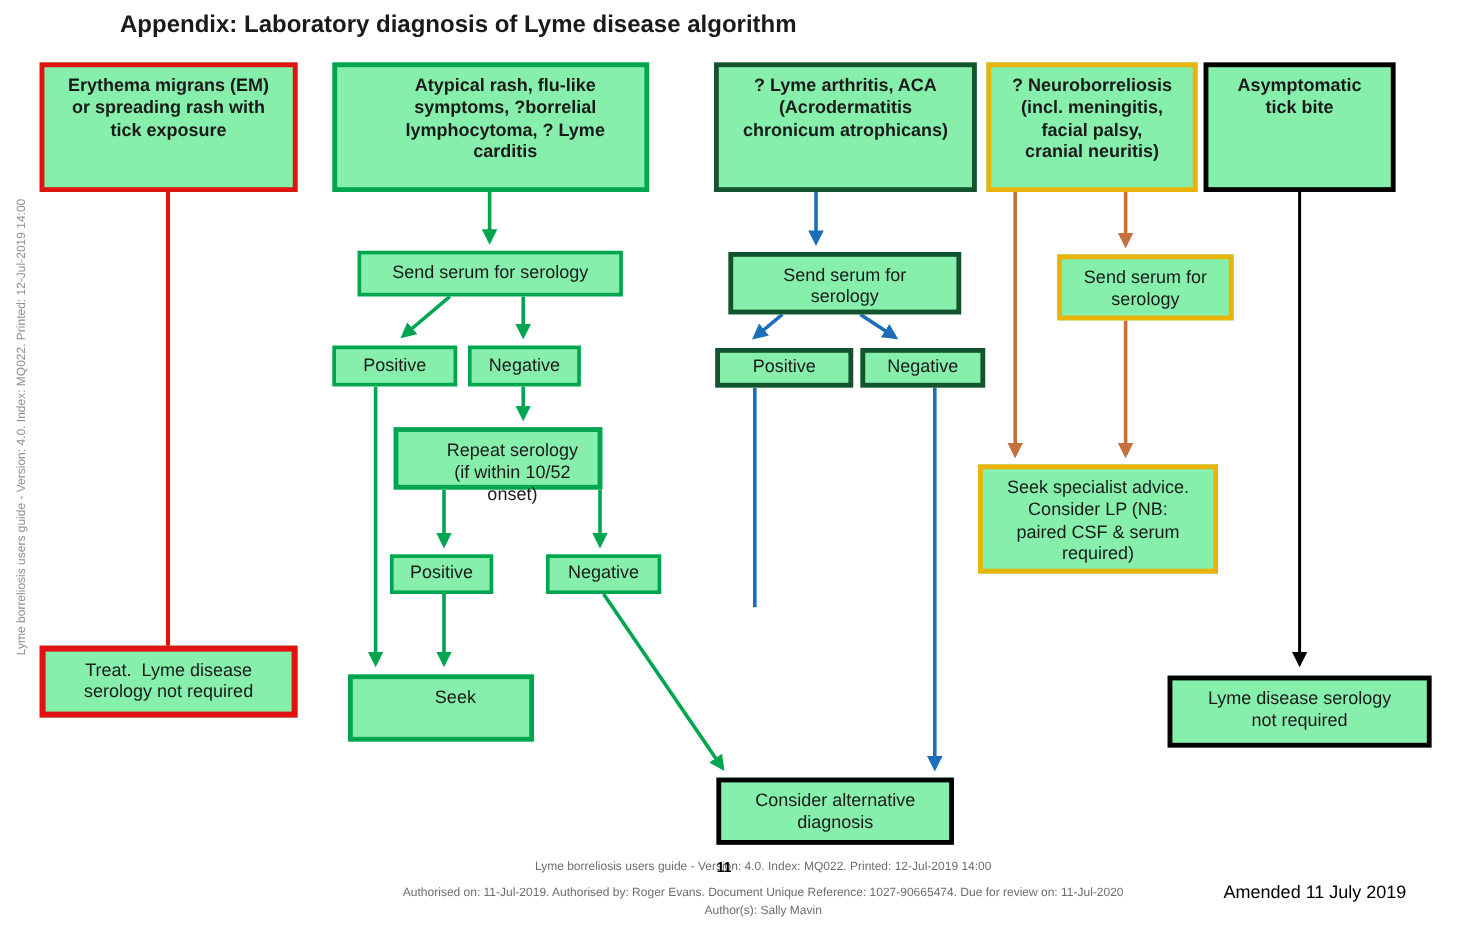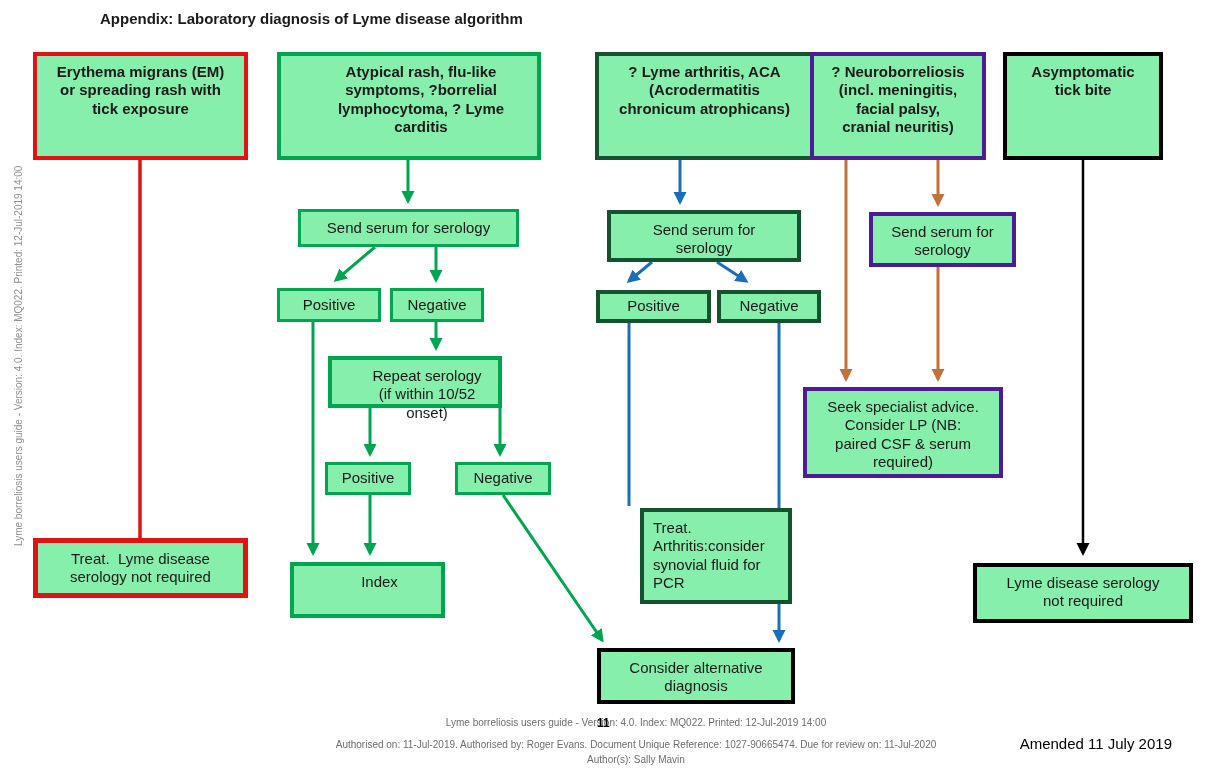--- a/index.html
+++ b/index.html
@@ -15,23 +15,23 @@
     white-space:pre-wrap;padding:7px 4px 4px 4px;
   }
   .box.bold{font-weight:bold;}
   .box.small{align-items:center;padding:0 4px;}
   .box.leftal{justify-content:flex-start;text-align:left;padding-left:9px;}
   .b-red{border:4px solid #e01212;}
   .b-red-thick{border:5px solid #e01212;}
   .b-green{border:3px solid #00a550;}
   .b-green-thick{border:4px solid #00a550;padding-left:28px;}
   .b-blue{border:4px solid #14532d;margin-left:24px;}
-  .b-orange{border:4px solid #4c1d95;}
+  .b-orange{border:4px solid #eab308;margin-left:12px;}
   .b-black{border:4px solid #000000;}
-  #title{position:absolute;left:100px;top:10px;font-size:15px;font-weight:bold;}
+  #title{position:absolute;left:100px;top:10px;font-size:20px;font-weight:bold;}
   #side-text{
     position:absolute;left:13px;top:546px;transform:rotate(-90deg);
     transform-origin:0 0;font-size:10px;color:#8f8f8f;white-space:nowrap;
   }
   .footline{position:absolute;left:46px;width:1180px;text-align:center;color:#6d6d6d;font-size:10px;}
   #foot1{top:717px;}
   #foot2{top:739px;}
   #foot3{top:754px;}
   #page-num{position:absolute;left:597px;top:716px;font-size:12px;font-weight:bold;color:#000000;}
   #amended{position:absolute;right:56px;top:735px;font-size:15px;color:#000000;}
@@ -99,33 +99,29 @@
 symptoms, ?borrelial
 lymphocytoma, ? Lyme
 carditis</span></div>
   <div class="box small b-green" style="left:298px;top:209px;width:221px;height:38px"><span>Send serum for serology</span></div>
   <div class="box small b-green" style="left:277px;top:288px;width:104px;height:34px"><span>Positive</span></div>
   <div class="box small b-green" style="left:390px;top:288px;width:94px;height:34px"><span>Negative</span></div>
   <div class="box b-green-thick" style="left:328px;top:356px;width:174px;height:52px"><span>Repeat serology
 (if within 10/52 onset)</span></div>
   <div class="box small b-green" style="left:325px;top:462px;width:86px;height:33px"><span>Positive</span></div>
   <div class="box small b-green" style="left:455px;top:462px;width:96px;height:33px"><span>Negative</span></div>
-  <div class="box b-green-thick" style="left:290px;top:562px;width:155px;height:56px"><span>Index</span></div>
+  <div class="box b-green-thick" style="left:290px;top:562px;width:155px;height:56px"><span>Seek</span></div>
 
   <div class="box bold b-blue" style="left:571px;top:52px;width:219px;height:108px"><span>? Lyme arthritis, ACA
 (Acrodermatitis
 chronicum atrophicans)</span></div>
   <div class="box b-blue" style="left:583px;top:210px;width:194px;height:52px"><span>Send serum for
 serology</span></div>
   <div class="box small b-blue" style="left:572px;top:290px;width:115px;height:33px"><span>Positive</span></div>
   <div class="box small b-blue" style="left:693px;top:290px;width:104px;height:33px"><span>Negative</span></div>
-  <div class="box leftal b-blue" style="left:616px;top:508px;width:152px;height:96px"><span>Treat.
-Arthritis:consider
-synovial fluid for
-PCR</span></div>
   <div class="box b-black" style="left:597px;top:648px;width:198px;height:56px"><span>Consider alternative
 diagnosis</span></div>
 
   <div class="box bold b-orange" style="left:810px;top:52px;width:176px;height:108px"><span>? Neuroborreliosis
 (incl. meningitis,
 facial palsy,
 cranial neuritis)</span></div>
   <div class="box b-orange" style="left:869px;top:212px;width:147px;height:55px"><span>Send serum for
 serology</span></div>
   <div class="box b-orange" style="left:803px;top:387px;width:200px;height:91px"><span>Seek specialist advice.

